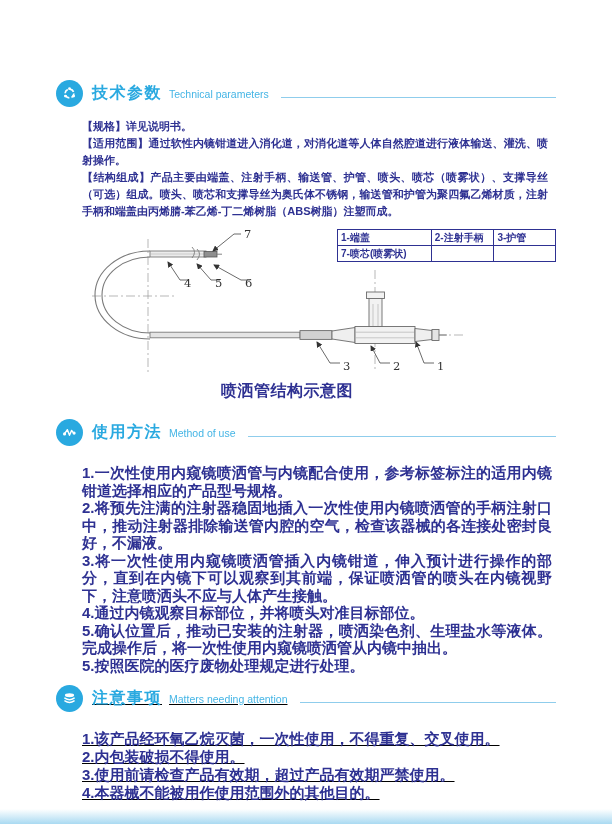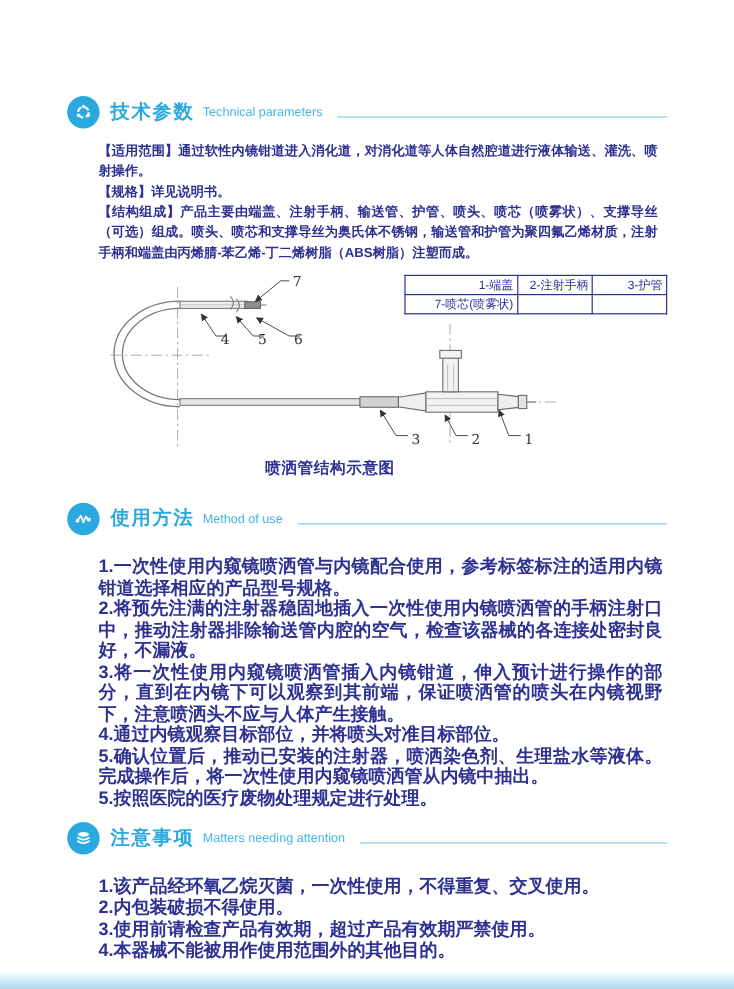--- a/index.html
+++ b/index.html
@@ -38,36 +38,36 @@
   .body-block p{margin:0;text-align:justify;}
   .tech-paras{margin:10px 0 0 26px;width:466px;}
   
   .figure{position:relative;height:182px;margin-top:2px;}
   .diagram-svg{position:absolute;left:29px;top:0;}
   .legend-table{
     position:absolute;left:281px;top:7px;
     border-collapse:collapse;table-layout:fixed;
   }
   .legend-table td{
-    border:1.5px solid #2e3192;color:#2e3192;font-weight:400;
-    font-size:10px;text-align:right;height:15px;padding:0 3px;
+    border:1.5px solid #2e3192;color:#2e3192;font-weight:700;
+    font-size:10px;text-align:left;height:15px;padding:0 3px;
     white-space:nowrap;
   }
   .col1{width:88px}.col2{width:56px}.col3{width:56px}
   .fig-caption{
     position:absolute;left:165px;top:159px;
-    color:#2e3192;font-weight:700;font-size:13px;letter-spacing:.5px;
+    color:#2e3192;font-weight:700;font-size:16px;letter-spacing:.5px;
   }
   
   .item-list{margin:17px 0 0 26px;width:470px;color:#2e3192;font-weight:700;
     font-size:15px;line-height:17.5px;}
   .item-list div{text-align:justify;}
   .notes .item-list{line-height:18px;}
   .sec-usage{margin-top:13px;}
-  .sec-notes{margin-top:9px;}
+  .sec-notes{margin-top:9px;text-decoration:underline;}
   
   .footer-band{
     position:absolute;left:0;right:0;bottom:0;height:15px;
     background:linear-gradient(to bottom, rgba(160,214,240,0), rgba(148,208,238,.8));
   }
 </style>
 </head>
 <body>
 
 <div class="page">
@@ -81,22 +81,22 @@
           <circle cx="6.2" cy="15.6" r="2" fill="#fff"></circle>
           <circle cx="17.8" cy="15.6" r="2" fill="#fff"></circle>
         </svg>
       </span>
       <span class="title-zh">技术参数</span>
       <span class="title-en">Technical parameters</span>
       <span class="sec-rule"></span>
     </div>
 
     <div class="body-block tech-paras">
+      <p>【规格】详见说明书。</p>
       <p>【适用范围】通过软性内镜钳道进入消化道，对消化道等人体自然腔道进行液体输送、灌洗、喷射操作。</p>
-      <p>【规格】详见说明书。</p>
       <p>【结构组成】产品主要由端盖、注射手柄、输送管、护管、喷头、喷芯（喷雾状）、支撑导丝（可选）组成。喷头、喷芯和支撑导丝为奥氏体不锈钢，输送管和护管为聚四氟乙烯材质，注射手柄和端盖由丙烯腈-苯乙烯-丁二烯树脂（ABS树脂）注塑而成。</p>
     </div>
 
     <div class="figure">
       <svg class="diagram-svg" width="470" height="182" viewBox="0 0 470 182">
         <defs>
           <marker id="arr" viewBox="0 0 10 10" refX="8.5" refY="5" markerWidth="7.5" markerHeight="7.5" orient="auto">
             <path d="M0,0 L10,5 L0,10 z" fill="#333"></path>
           </marker>
         </defs>

